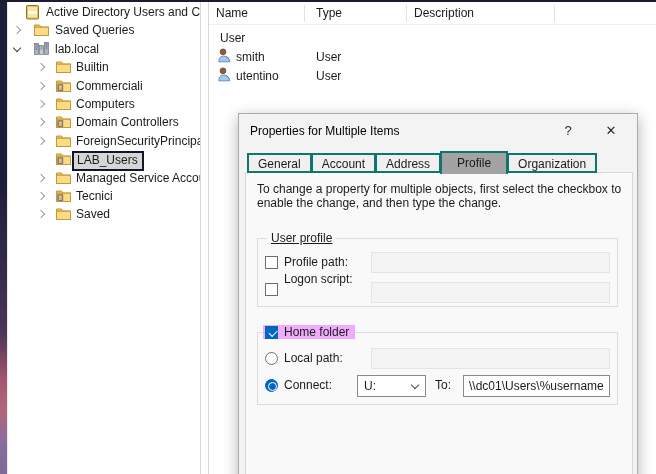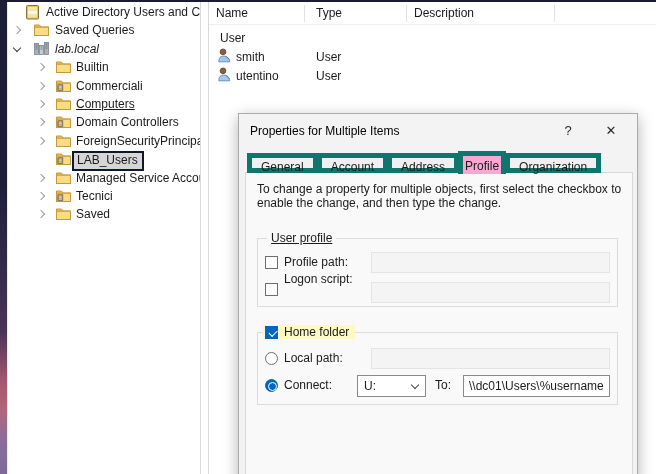--- a/index.html
+++ b/index.html
@@ -51,37 +51,37 @@
     background:#f3f3f4; border:1px solid #ababab;
     box-shadow:0 4px 14px rgba(0,0,0,.3);
   }
   .titlebar{ position:relative; height:34px; }
   .titlebar .title{ position:absolute; left:11px; top:0; line-height:34px; color:#000; }
   .cap-btn{ position:absolute; top:0; height:34px; line-height:34px; text-align:center; color:#2b2b2b; cursor:default; }
   .help-btn{ right:60px; width:18px; font-size:13px; }
   .close-btn{ right:16px; width:20px; font-size:13px; }
   .tabs{ position:absolute; left:8px; top:37px; height:22px; display:flex; align-items:flex-end; }
   .tab{
-    background:#f0f0f0; border:5px solid #0f766e; height:20px; line-height:18px;
+    background:#f0f0f0; border:2px solid #0f766e; height:20px; line-height:18px;
     padding:0 9px; margin-right:-1px; position:relative; z-index:1;
   }
   .tab.active{
-    background:#f9a8d4; height:23px; line-height:21px; padding:0 2px;
+    background:#a3a3a3; height:23px; line-height:21px; padding:0 15px;
     margin-bottom:-1px; border-bottom:none; z-index:3;
   }
   .tab-page{
     position:absolute; left:6px; top:58px; width:388px; height:320px;
     background:#f9f9f9; border:1px solid #d8d8d8;
   }
   .instruction{ position:absolute; left:11px; top:9px; width:368px; line-height:14px; }
   .group{ position:absolute; border:1px solid #dcdcdc; }
   .group-user{ left:11px; top:65px; width:361px; height:69px; }
   .group-home{ left:11px; top:159px; width:361px; height:73px; }
   .legend{ position:absolute; left:9px; top:-8px; background:#f9f9f9; padding:0 4px; line-height:14px;text-decoration:underline; }
-  .legend-check{ position:absolute; left:5px; top:-8px; display:flex; align-items:center; gap:6px; background:#fef9c3; padding:0 6px 0 2px; }
+  .legend-check{ position:absolute; left:5px; top:-8px; display:flex; align-items:center; gap:6px; background:#f0abfc; padding:0 6px 0 2px; }
   
   .checkbox{ width:13px; height:13px; background:#fff; border:1px solid #6e6e6e; position:relative; flex:none; }
   .checkbox.checked{ background:#0067c0; border-color:#0067c0; }
   .checkbox.checked::after{
     content:""; position:absolute; left:2.5px; top:3px; width:7px; height:3.5px;
     border-left:1.6px solid #fff; border-bottom:1.6px solid #fff; transform:rotate(-45deg);
   }
   .radio{ width:13px; height:13px; border-radius:50%; background:#fff; border:1px solid #6e6e6e; position:relative; }
   .radio.checked{ background:#0067c0; border-color:#0067c0; }
   .radio.checked::after{
@@ -129,21 +129,21 @@
         <span class="t-label" style="left: 47px;">Saved Queries</span>
       </div>
       <div class="tree-row">
         <span class="chev expanded" style="left: 6px;"></span>
         <span class="t-icon" style="left: 26px;"><svg width="15" height="13" viewBox="0 0 15 13">
             <rect x="0.5" y="1.5" width="4" height="11" fill="#a9b1ba" stroke="#6d7680" stroke-width="0.7"></rect>
             <rect x="5.5" y="3.5" width="4" height="9" fill="#c4ccd4" stroke="#6d7680" stroke-width="0.7"></rect>
             <rect x="10.5" y="0.5" width="4" height="12" fill="#a9b1ba" stroke="#6d7680" stroke-width="0.7"></rect>
             <path d="M1.5 3 h2 M1.5 5 h2 M1.5 7 h2 M6.5 5 h2 M6.5 7 h2 M11.5 2 h2 M11.5 4 h2 M11.5 6 h2" stroke="#5a636d" stroke-width="0.8"></path>
           </svg></span>
-        <span class="t-label" style="left: 47px; font-style: italic;">lab.local</span>
+        <span class="t-label" style="left: 47px;">lab.local</span>
       </div>
       <div class="tree-row">
         <span class="chev collapsed" style="left: 30px;"></span>
         <span class="t-icon" style="left: 48px;"><svg width="15" height="13" viewBox="0 0 15 13">
             <path d="M0.5 2 L5.5 2 L7 4 L14.5 4 L14.5 12.5 L0.5 12.5 Z" fill="#eec04e" stroke="#c2993b"></path>
             <rect x="0.5" y="4.2" width="14" height="8.3" fill="#fbdc84" stroke="#c2993b"></rect>
           </svg></span>
         <span class="t-label" style="left: 68px;">Builtin</span>
       </div>
       <div class="tree-row">
@@ -155,21 +155,21 @@
             <path d="M3 7.2 h2.7 M3 8.7 h2.7 M3 10.2 h2.7" stroke="#ece4d4" stroke-width="0.8"></path>
           </svg></span>
         <span class="t-label" style="left: 68px;">Commerciali</span>
       </div>
       <div class="tree-row">
         <span class="chev collapsed" style="left: 30px;"></span>
         <span class="t-icon" style="left: 48px;"><svg width="15" height="13" viewBox="0 0 15 13">
             <path d="M0.5 2 L5.5 2 L7 4 L14.5 4 L14.5 12.5 L0.5 12.5 Z" fill="#eec04e" stroke="#c2993b"></path>
             <rect x="0.5" y="4.2" width="14" height="8.3" fill="#fbdc84" stroke="#c2993b"></rect>
           </svg></span>
-        <span class="t-label" style="left: 68px; text-decoration: underline;">Computers</span>
+        <span class="t-label" style="left: 68px;">Computers</span>
       </div>
       <div class="tree-row">
         <span class="chev collapsed" style="left: 30px;"></span>
         <span class="t-icon" style="left: 48px;"><svg width="15" height="13" viewBox="0 0 15 13">
             <path d="M0.5 2 L5.5 2 L7 4 L14.5 4 L14.5 12.5 L0.5 12.5 Z" fill="#eec04e" stroke="#c2993b"></path>
             <rect x="0.5" y="4.2" width="14" height="8.3" fill="#fbdc84" stroke="#c2993b"></rect>
             <rect x="1.8" y="5.7" width="5" height="5.8" fill="#a5906f" stroke="#6e5f4b" stroke-width="0.7"></rect>
             <path d="M3 7.2 h2.7 M3 8.7 h2.7 M3 10.2 h2.7" stroke="#ece4d4" stroke-width="0.8"></path>
           </svg></span>
         <span class="t-label" style="left: 68px;">Domain Controllers</span>

